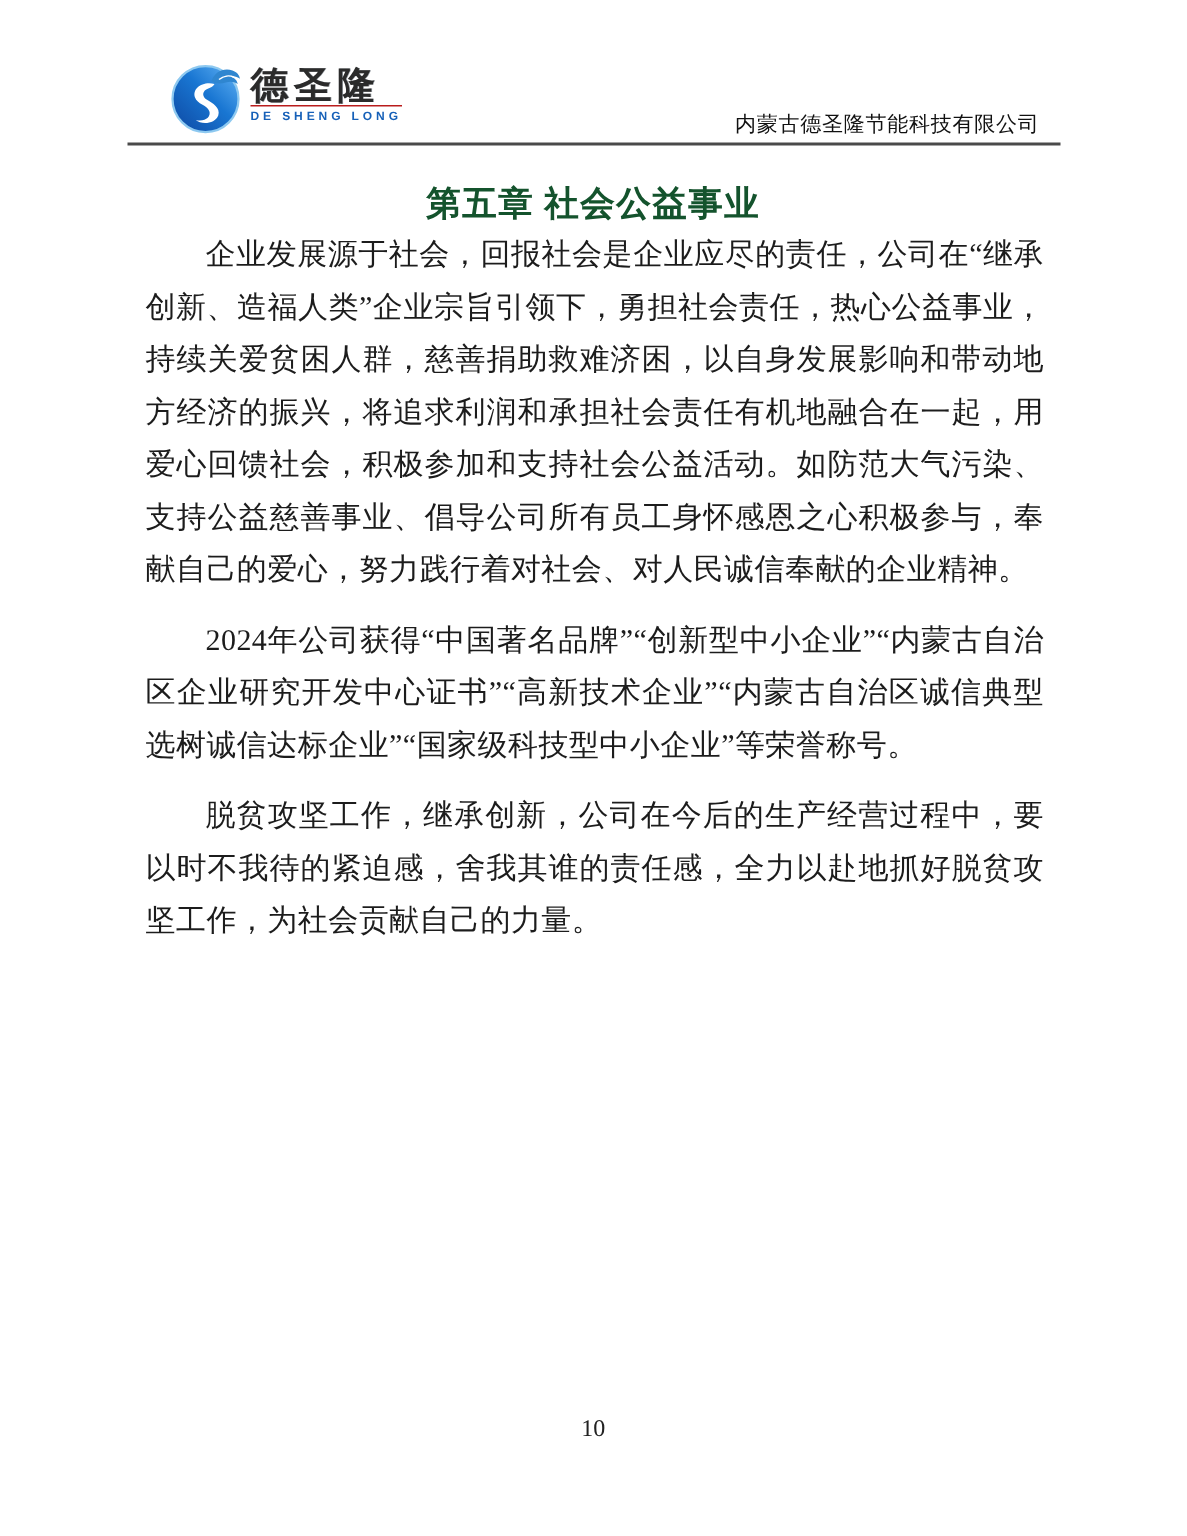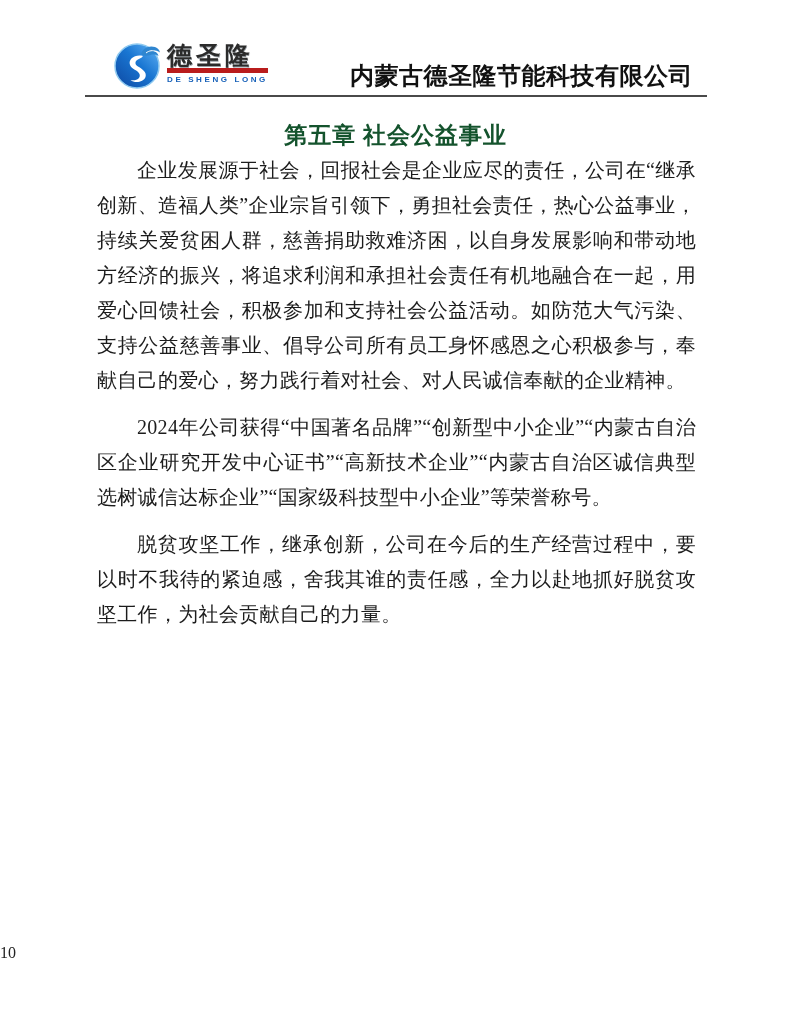--- a/index.html
+++ b/index.html
@@ -51,29 +51,29 @@
     line-height: 26px;
     text-shadow: 0.5px 0.5px 0 #9aa0a6;
   }
   .logo-en {
     font-family: "Liberation Sans", "DejaVu Sans", sans-serif;
     font-size: 8px;
     font-weight: bold;
     color: #1660b8;
     letter-spacing: 2.6px;
     line-height: 10px;
-    border-top: 5px solid #b91c1c;
+    border-top: 1px solid #b91c1c;
     padding-top: 2px;
   }
   .company-name {
     position: absolute;
     right: 14px;
     bottom: 3px;
-    font-size: 24px;
-    font-weight: bold;
+    font-size: 14px;
+    font-weight: normal;
     color: #111111;
     letter-spacing: 0.5px;
     white-space: nowrap;
   }
   .doc-title {
     position: absolute;
     top: 104px;
     left: 0;
     width: 100%;
     text-align: center;
@@ -97,20 +97,21 @@
     text-justify: inter-ideograph;
     text-indent: 2em;
     color: #1c1c1c;
     letter-spacing: 0.3px;
   }
   .page-number {
     position: absolute;
     bottom: 62px;
     left: 0;
     width: 100%;
+    text-align: center;
     font-size: 16px;
     color: #222222;
   }
 </style>
 </head>
 <body>
 
 <div class="page">
 
   <div class="header">

